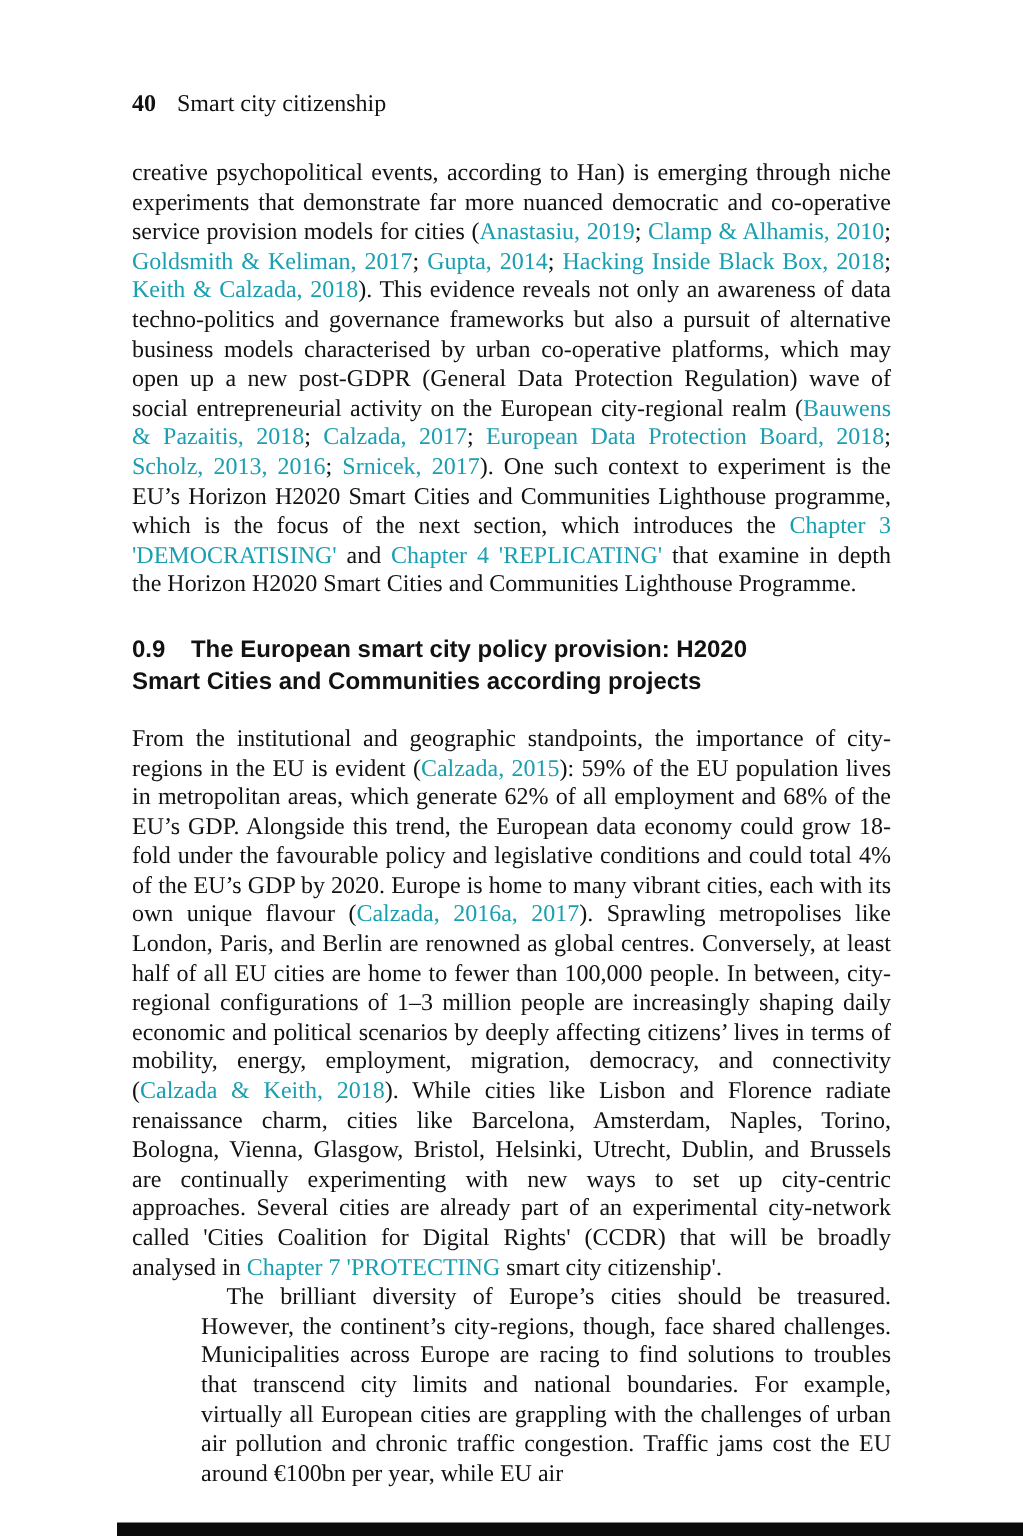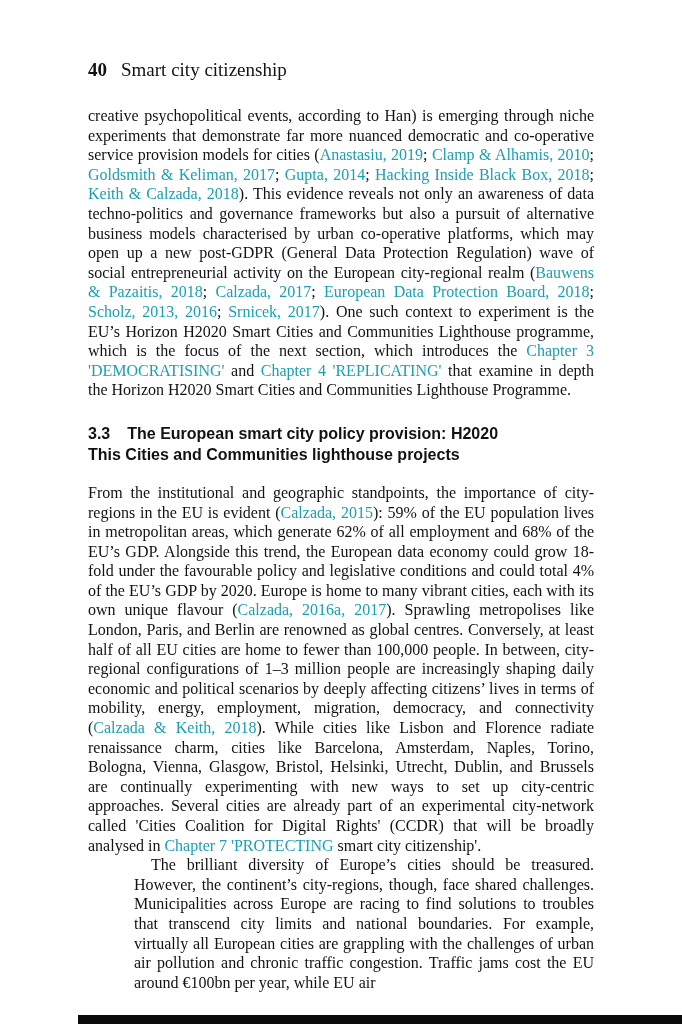--- a/index.html
+++ b/index.html
@@ -13,21 +13,21 @@
     height: 1024px;
     background: #ffffff;
     overflow: hidden;
     font-family: "Liberation Serif", serif;
     color: #121212;
   }
   .running-head {
     position: absolute;
     top: 62px;
     left: 88px;
-    font-size: 19px;
+    font-size: 16px;
     line-height: 16px;
     white-space: nowrap;
   }
   .running-head .pn {
     font-weight: bold;
     margin-right: 14px;
   }
   .content {
     position: absolute;
     top: 106px;
@@ -76,22 +76,22 @@
 
   <div class="running-head">
     <span class="pn">40</span><span class="rt">Smart city citizenship</span>
   </div>
 
   <div class="content">
 
     <p class="body"><span>creative psychopolitical events, according to Han) is emerging through niche experiments that demonstrate far more nuanced democratic and co-operative service provision models for cities (</span><span class="cite">Anastasiu, 2019</span><span>; </span><span class="cite">Clamp &amp; Alhamis, 2010</span><span>; </span><span class="cite">Goldsmith &amp; Keliman, 2017</span><span>; </span><span class="cite">Gupta, 2014</span><span>; </span><span class="cite">Hacking Inside Black Box, 2018</span><span>; </span><span class="cite">Keith &amp; Calzada, 2018</span><span>). This evidence reveals not only an awareness of data techno-politics and governance frameworks but also a pursuit of alternative business models characterised by urban co-operative platforms, which may open up a new post-GDPR (General Data Protection Regulation) wave of social entrepreneurial activity on the European city-regional realm (</span><span class="cite">Bauwens &amp; Pazaitis, 2018</span><span>; </span><span class="cite">Calzada, 2017</span><span>; </span><span class="cite">European Data Protection Board, 2018</span><span>; </span><span class="cite">Scholz, 2013, 2016</span><span>; </span><span class="cite">Srnicek, 2017</span><span>). One such context to experiment is the EU’s Horizon H2020 Smart Cities and Communities Lighthouse programme, which is the focus of the next section, which introduces the </span><span class="cite">Chapter 3 'DEMOCRATISING'</span><span> and </span><span class="cite">Chapter 4 'REPLICATING'</span><span> that examine in depth the Horizon H2020 Smart Cities and Communities Lighthouse Programme.</span></p>
 
     <h2 class="section-heading">
-      <span class="hnum">3.3</span><span>The European smart city policy provision: H2020</span><br>
-      <span>This Cities and Communities lighthouse projects</span>
+      <span class="hnum">0.9</span><span>The European smart city policy provision: H2020</span><br>
+      <span>Smart Cities and Communities according projects</span>
     </h2>
 
     <p class="body"><span>From the institutional and geographic standpoints, the importance of city-regions in the EU is evident (</span><span class="cite">Calzada, 2015</span><span>): 59% of the EU population lives in metropolitan areas, which generate 62% of all employment and 68% of the EU’s GDP. Alongside this trend, the European data economy could grow 18-fold under the favourable policy and legislative conditions and could total 4% of the EU’s GDP by 2020. Europe is home to many vibrant cities, each with its own unique flavour (</span><span class="cite">Calzada, 2016a, 2017</span><span>). Sprawling metropolises like London, Paris, and Berlin are renowned as global centres. Conversely, at least half of all EU cities are home to fewer than 100,000 people. In between, city-regional configurations of 1–3 million people are increasingly shaping daily economic and political scenarios by deeply affecting citizens’ lives in terms of mobility, energy, employment, migration, democracy, and connectivity (</span><span class="cite">Calzada &amp; Keith, 2018</span><span>). While cities like Lisbon and Florence radiate renaissance charm, cities like Barcelona, Amsterdam, Naples, Torino, Bologna, Vienna, Glasgow, Bristol, Helsinki, Utrecht, Dublin, and Brussels are continually experimenting with new ways to set up city-centric approaches. Several cities are already part of an experimental city-network called 'Cities Coalition for Digital Rights' (CCDR) that will be broadly analysed in </span><span class="cite">Chapter 7 'PROTECTING</span><span> smart city citizenship'.</span></p>
 
     <p class="body indent"><span>The brilliant diversity of Europe’s cities should be treasured. However, the continent’s city-regions, though, face shared challenges. Municipalities across Europe are racing to find solutions to troubles that transcend city limits and national boundaries. For example, virtually all European cities are grappling with the challenges of urban air pollution and chronic traffic congestion. Traffic jams cost the EU around €100bn per year, while EU air</span></p>
 
   </div>
 
   <div class="page-edge"></div>
 

